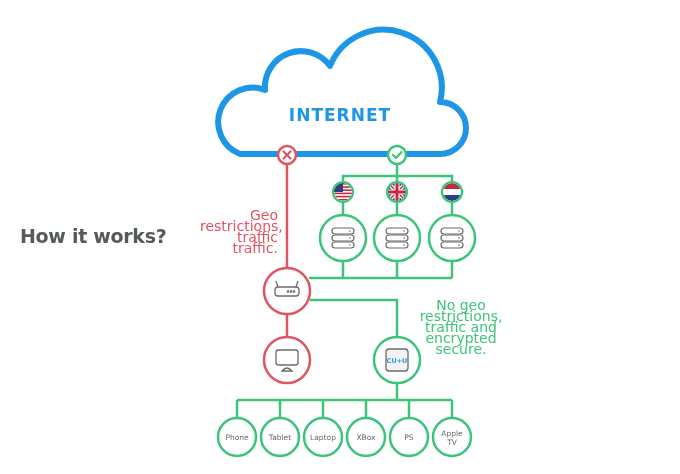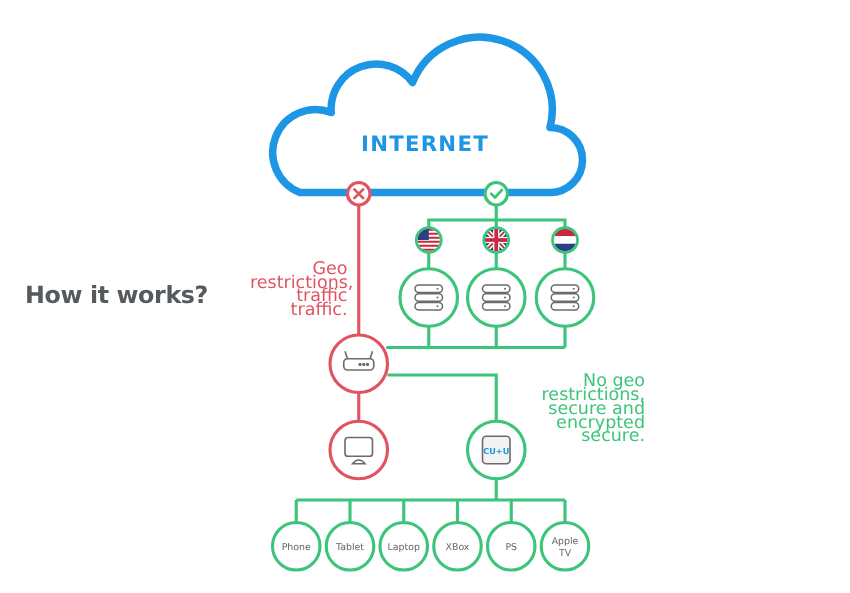--- a/index.html
+++ b/index.html
@@ -1,37 +1,37 @@
 <!DOCTYPE html>
 <html><head>
 <meta charset="utf-8">
 <style>
   html, body { margin: 0; padding: 0; background: #ffffff; }
   body { width: 680px; height: 474px; position: relative; overflow: hidden; font-family: "DejaVu Sans", sans-serif; }
   #diagram { position: absolute; left: 0; top: 0; }
   .heading { position: absolute; left: 20px; top: 225px; font-family: "DejaVu Sans", sans-serif; font-weight: bold; font-size: 19px; color: #555a5e; letter-spacing: -0.3px; }
   .note { position: absolute; font-family: "DejaVu Sans", sans-serif; font-size: 14px; line-height: 11px; }
   .note-red { left: 200px; top: 210px; width: 78px; text-align: right; color: #e05462; }
-  .note-green { left: 406px; top: 300px; width: 110px; text-align: right; color: #3cc47a; }
+  .note-green { left: 406px; top: 300px; width: 110px; text-align: center; color: #3cc47a; }
   .dev-label { font-family: "DejaVu Sans", sans-serif; font-size: 7.5px; fill: #666; text-anchor: middle; }
   .cloud-text { font-family: "DejaVu Sans", sans-serif; font-weight: bold; font-size: 17px; fill: #1e96e6; letter-spacing: 1px; text-anchor: middle; }
 </style>
 </head>
 <body>
 
 <div class="heading">How it works?</div>
 
 <div class="note note-red">
   <div>Geo restrictions,</div>
   <div>traffic traffic.</div>
 </div>
 
 <div class="note note-green">
   <div>No geo restrictions,</div>
-  <div>secure and encrypted</div>
+  <div>traffic and encrypted</div>
   <div>secure.</div>
 </div>
 
 <svg id="diagram" width="680" height="474" viewBox="0 0 680 474">
 
   <g>
     <path d="M 240 154 L 440 154 A 26 26 0 0 0 440 102 A 58 58 0 0 0 330 66 A 36 36 0 0 0 265 90 A 32 32 0 0 0 240 154 Z" fill="#ffffff" stroke="#1e96e6" stroke-width="6" stroke-linejoin="round"></path>
     <text class="cloud-text" x="340" y="121">INTERNET</text>
   </g>
 

